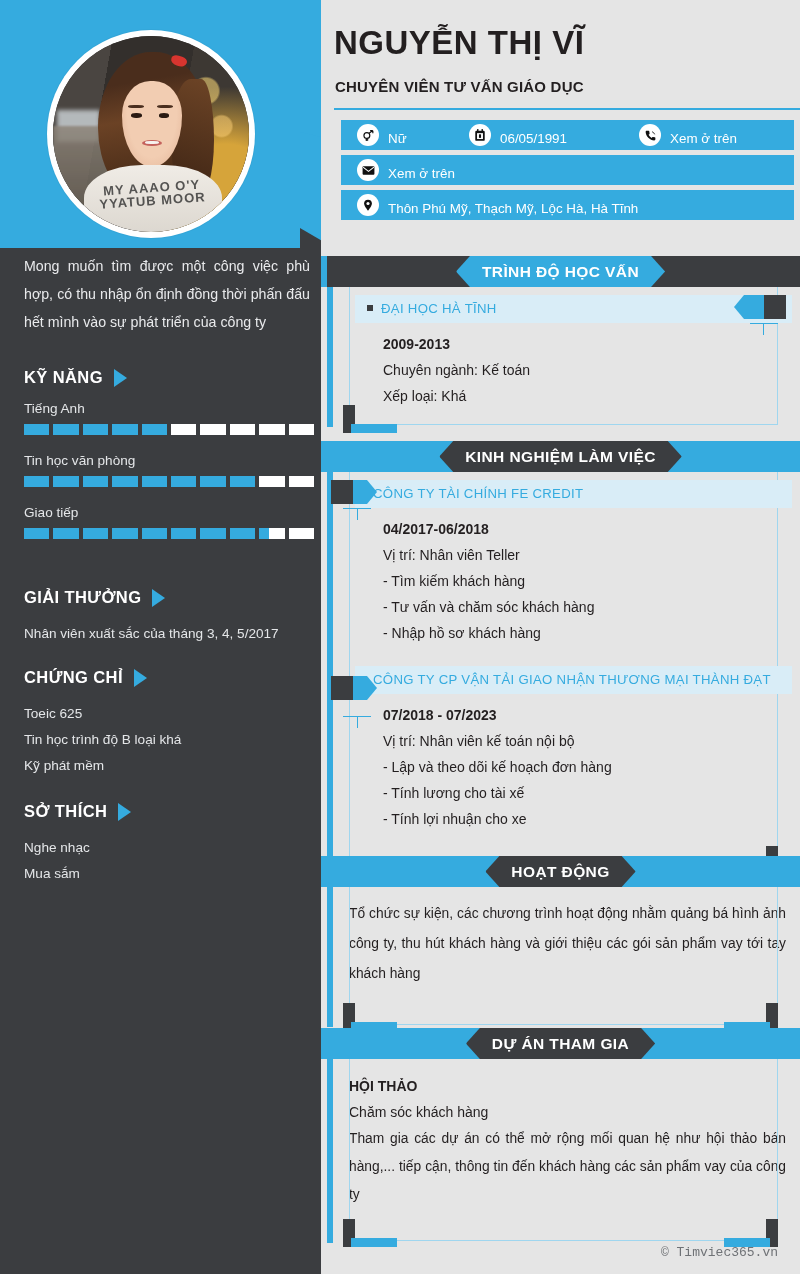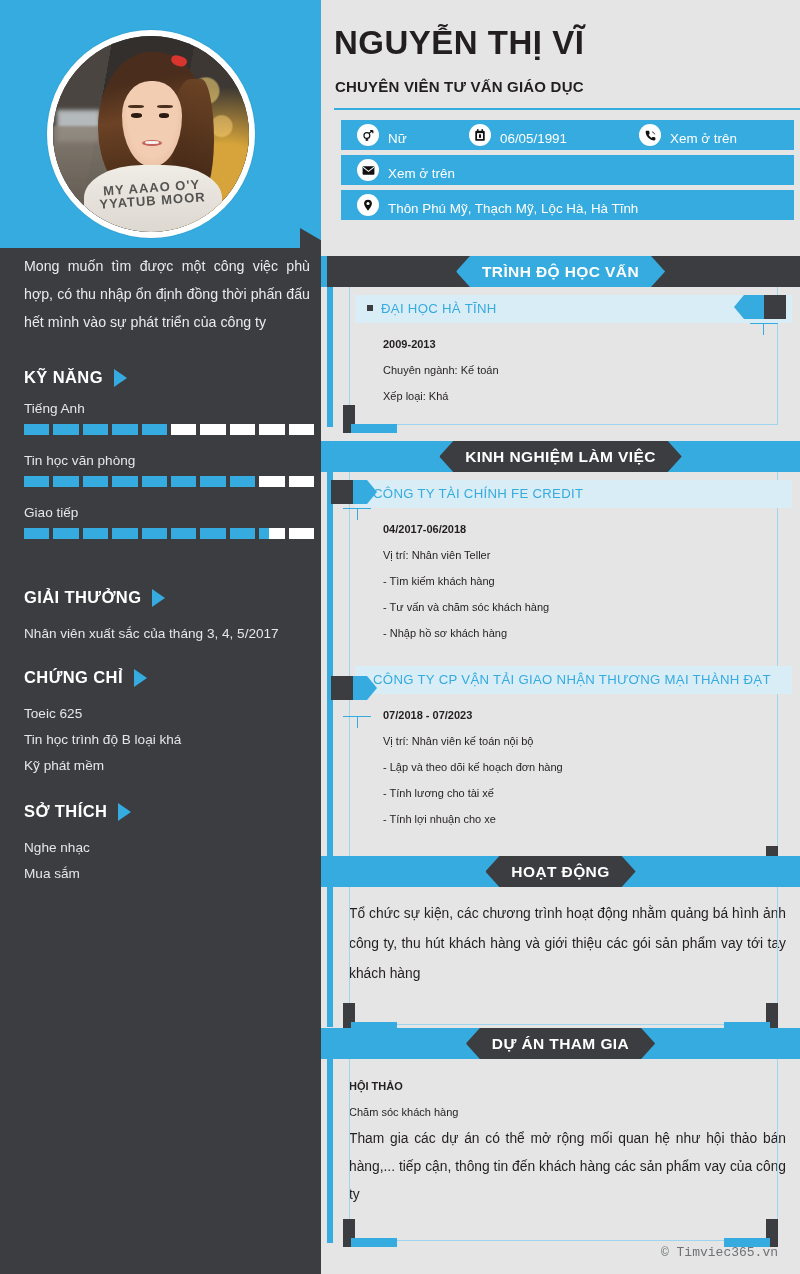--- a/index.html
+++ b/index.html
@@ -171,21 +171,21 @@
   .mark-r { position:absolute; right:14px; top:4px; width:52px; height:24px; }
   .mark-r .b { position:absolute; left:0; top:0; width:30px; height:24px; background:#35abdf;
                clip-path:polygon(10px 0,30px 0,30px 24px,10px 24px,0 12px); }
   .mark-r .d { position:absolute; left:30px; top:0; width:22px; height:24px; background:#3b3d40; }
   .tick-l { position:absolute; left:36px; top:30px; width:1px; height:12px; background:#35abdf; }
   .tick-lh { position:absolute; left:22px; top:30px; width:28px; height:1px; background:#35abdf; }
   .tick-r { position:absolute; right:36px; top:30px; width:1px; height:12px; background:#35abdf; }
   .tick-rh { position:absolute; right:22px; top:30px; width:28px; height:1px; background:#35abdf; }
 
   .elines { padding:8px 0 6px 6px; }
-  .eline { font-size:11px; color:#231f20; line-height:26px; }
+  .eline { font-size:14px; color:#231f20; line-height:26px; }
   .eline.b { font-weight:bold; }
   .para { font-size:13.8px; color:#231f20; line-height:30px; text-align:justify;
           padding:12px 14px 10px 28px; }
   .para.tight { line-height:28px; }
 
   .corner {
     position:absolute; width:60px; height:28px; bottom:-8px;
   }
   .corner .v { position:absolute; width:12px; height:28px; background:#3b3d40; }
   .corner .h { position:absolute; bottom:0; width:46px; height:9px; background:#35abdf; }

